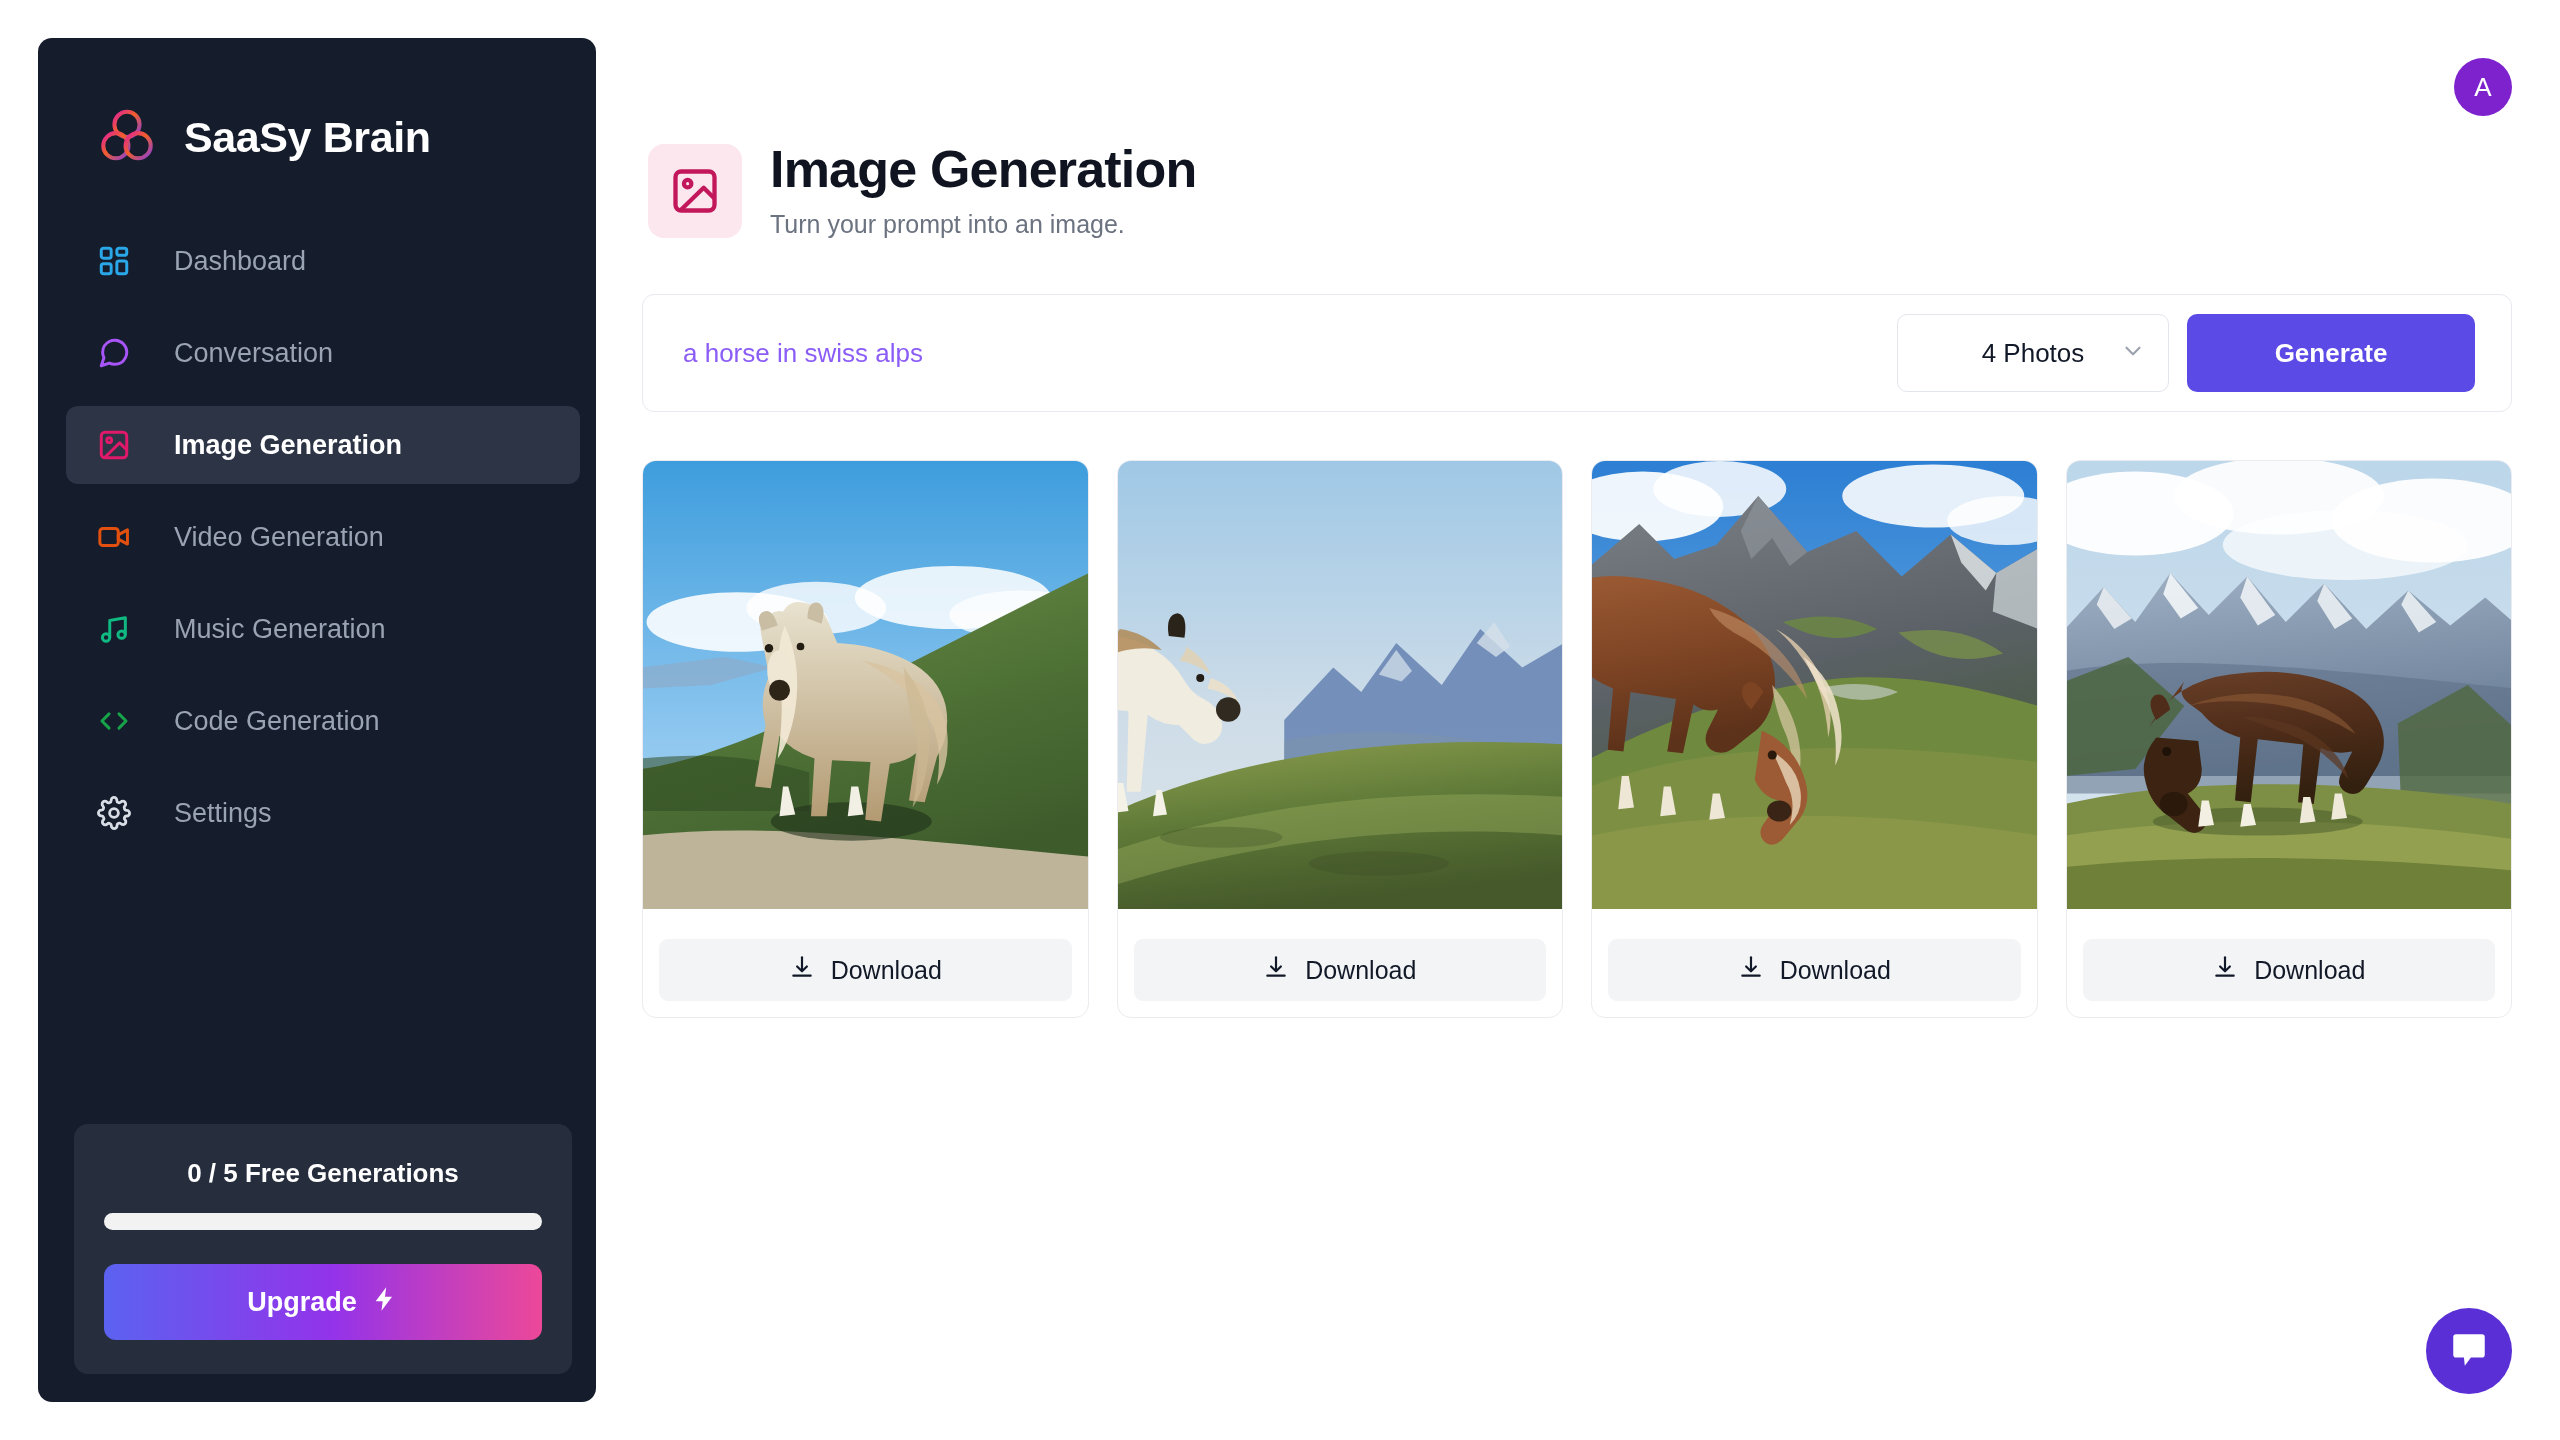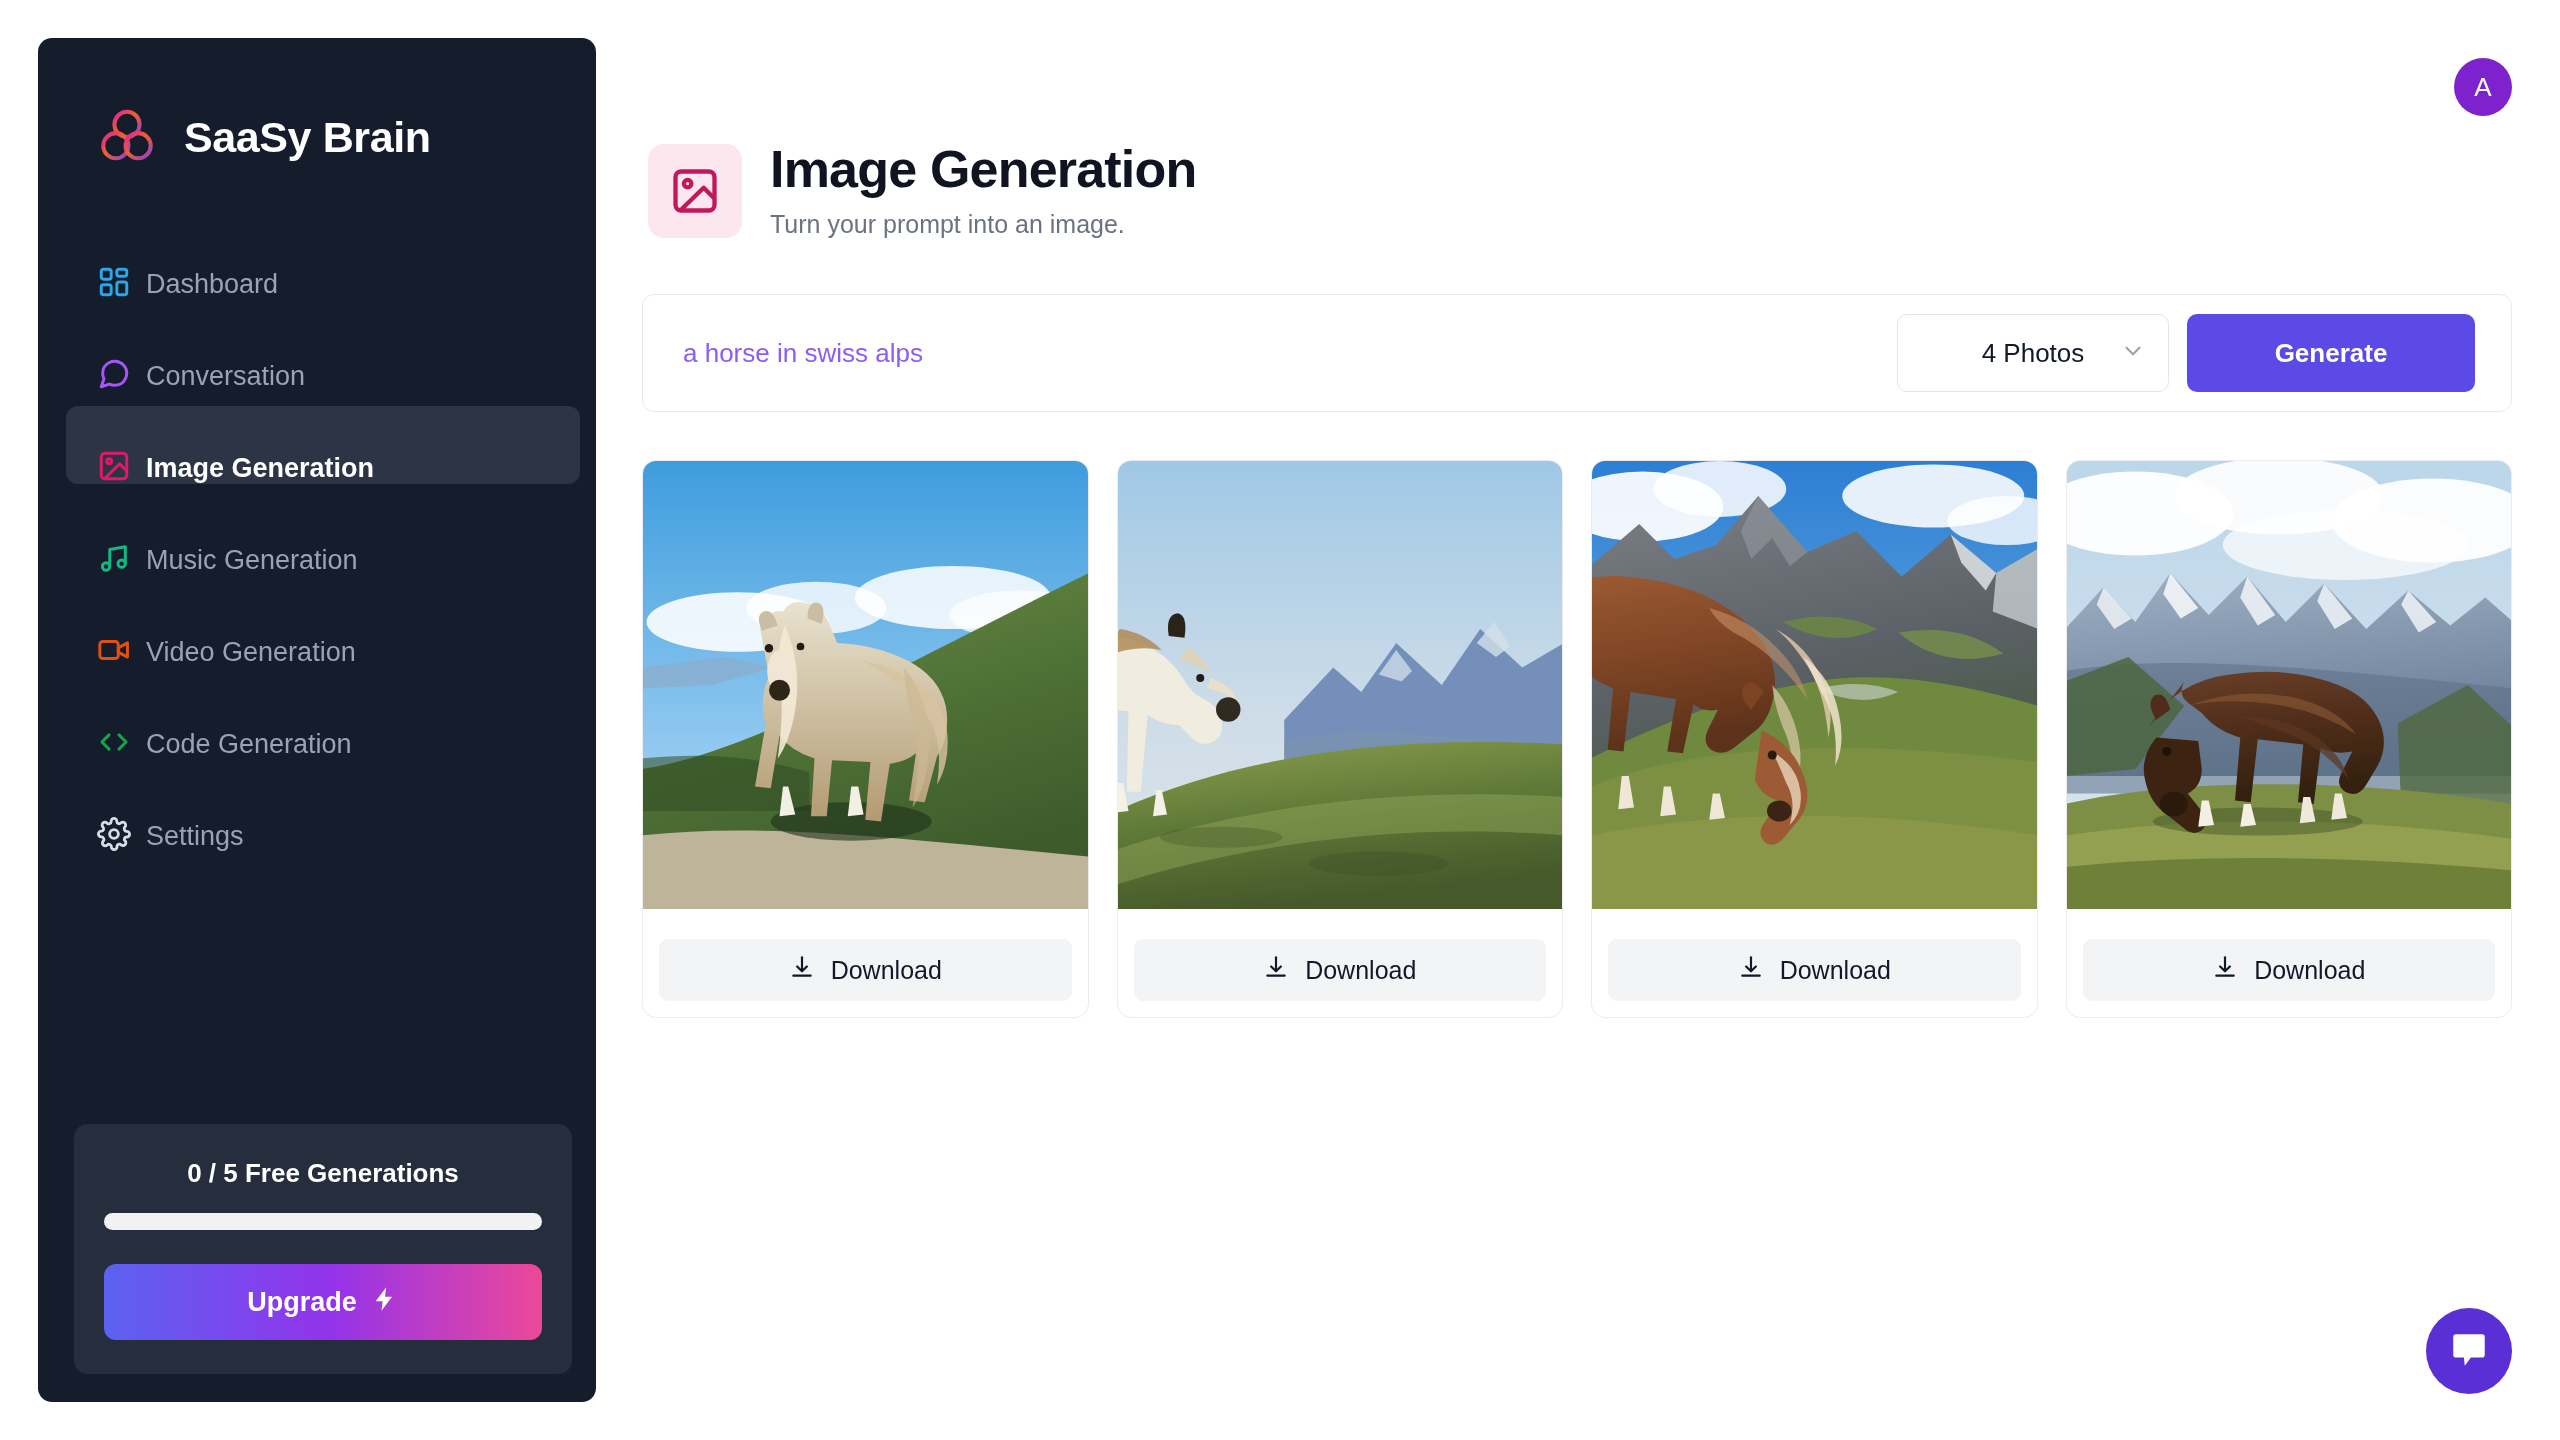--- a/index.html
+++ b/index.html
@@ -51,22 +51,22 @@
   }
 
   .nav {
     margin-top: 34px;
     padding: 0 16px;
     display: flex;
     flex-direction: column;
   }
   .nav-item {
     display: flex;
-    align-items: flex-end;
-    gap: 14px;
+    align-items: center;
+    gap: 42px;
     height: 78px;
     padding: 0 30px;
     border-radius: 12px;
     cursor: pointer;
     margin-bottom: 14px;
   }
   .nav-item .nav-ico {
     width: 36px; height: 36px; flex: 0 0 36px;
     display: flex; align-items: center; justify-content: center;
   }
@@ -343,37 +343,37 @@
             <rect x="3" y="3" width="18" height="18" rx="2.6"></rect>
             <circle cx="8.6" cy="8.6" r="1.7"></circle>
             <path d="M21 15.5l-5-5L5.2 21"></path>
           </svg>
         </span>
         <span class="nav-label">Image Generation</span>
       </div>
 
       <div class="nav-item">
         <span class="nav-ico">
+          <svg viewBox="0 0 24 24" width="34" height="34" fill="none" stroke="#e2500f" stroke-width="2.1" stroke-linejoin="round">
+            <rect x="2" y="6" width="13" height="12" rx="2.2"></rect>
+            <path d="M15 10.5l6.5-3.5v10l-6.5-3.5z"></path>
+          </svg>
+        </span>
+        <span class="nav-label">Video Generation</span>
+      </div>
+
+      <div class="nav-item">
+        <span class="nav-ico">
           <svg viewBox="0 0 24 24" width="34" height="34" fill="none" stroke="#10b981" stroke-width="2.1" stroke-linejoin="round">
             <path d="M9 18V6l11-2v12"></path>
             <circle cx="6.4" cy="18" r="2.6"></circle>
             <circle cx="17.4" cy="16" r="2.6"></circle>
           </svg>
         </span>
         <span class="nav-label">Music Generation</span>
-      </div>
-
-      <div class="nav-item">
-        <span class="nav-ico">
-          <svg viewBox="0 0 24 24" width="34" height="34" fill="none" stroke="#e2500f" stroke-width="2.1" stroke-linejoin="round">
-            <rect x="2" y="6" width="13" height="12" rx="2.2"></rect>
-            <path d="M15 10.5l6.5-3.5v10l-6.5-3.5z"></path>
-          </svg>
-        </span>
-        <span class="nav-label">Video Generation</span>
       </div>
 
       <div class="nav-item">
         <span class="nav-ico">
           <svg viewBox="0 0 24 24" width="34" height="34" fill="none" stroke="#16a34a" stroke-width="2.1" stroke-linecap="round" stroke-linejoin="round">
             <path d="M8.5 7L3.5 12l5 5"></path>
             <path d="M15.5 7l5 5-5 5"></path>
           </svg>
         </span>
         <span class="nav-label">Code Generation</span>

